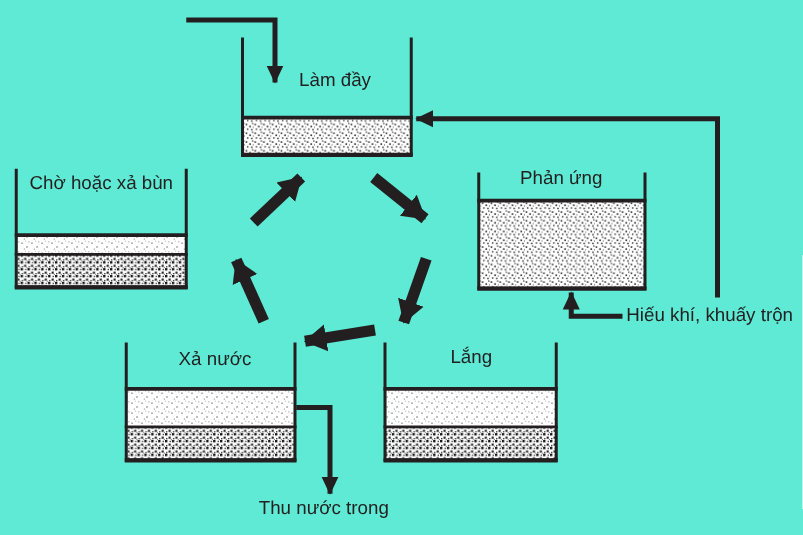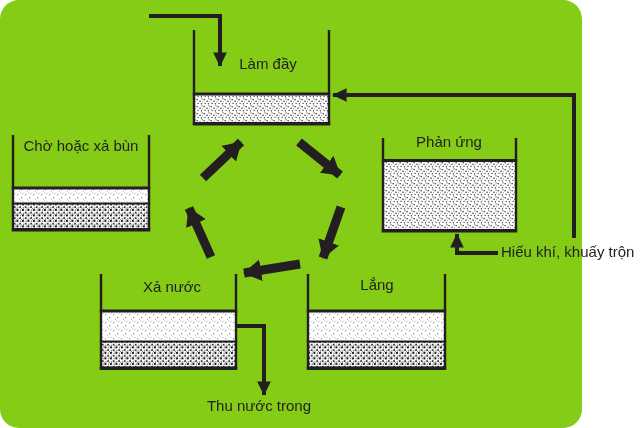--- a/index.html
+++ b/index.html
@@ -6,24 +6,23 @@
     margin: 0;
     padding: 0;
     background: #ffffff;
     width: 642px;
     height: 428px;
     overflow: hidden;
     font-family: "Liberation Sans", sans-serif;
   }
   .stage {
     position: relative;
-    width: 582px;
+    width: 642px;
     height: 428px;
-    background: #84cc16;
-    border-radius: 19px;
+    background: #5eead4;
   }
   svg text {
     font-family: "Liberation Sans", sans-serif;
     font-size: 15px;
     fill: #231f20;
   }
 </style>
 </head>
 <body>
 

